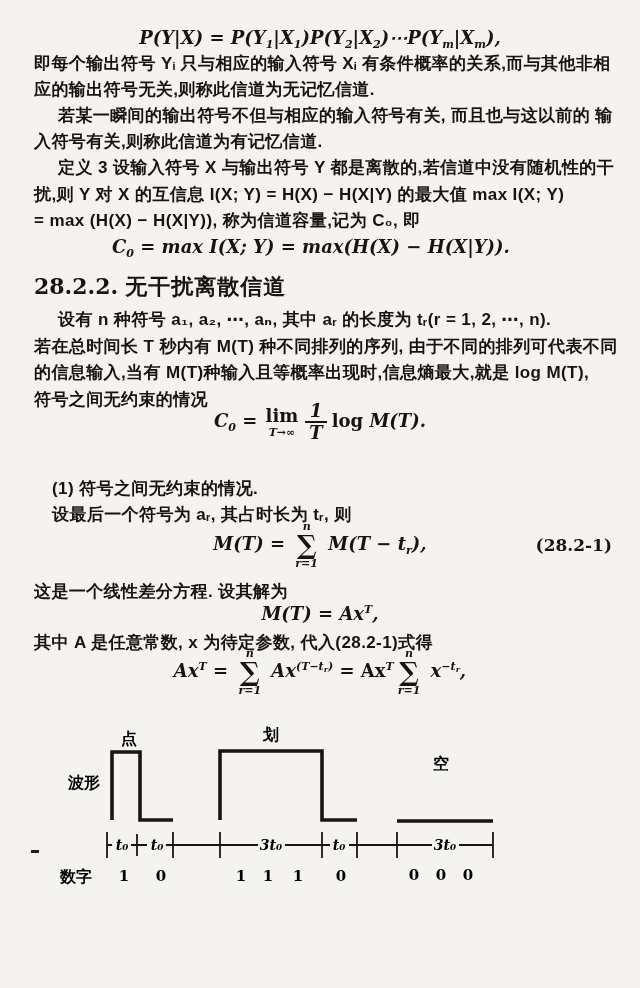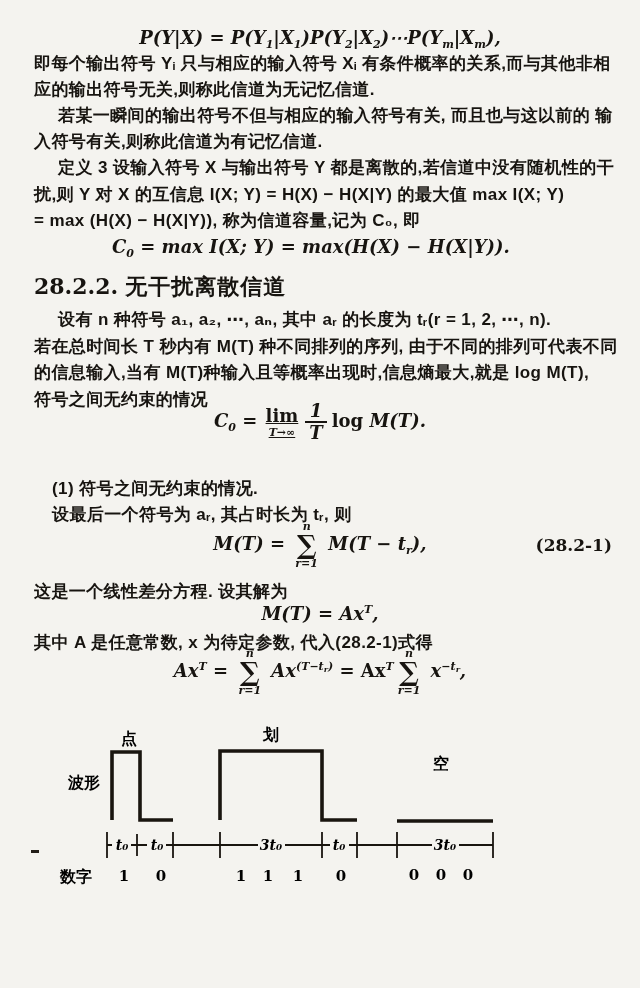--- a/index.html
+++ b/index.html
@@ -16,21 +16,21 @@
   .op{font-style:normal;}
   .sb{font-size:11px;vertical-align:-4px;}
   .sp{font-size:11px;vertical-align:7px;}
   .sp .ss{font-size:8px;vertical-align:-2px;}
   .sum{display:inline-flex;flex-direction:column;align-items:center;vertical-align:middle;
        line-height:1;margin:0 4px;font-style:normal;}
   .sum .lt{font-size:11px;font-style:italic;}
   .sum .sg{font-size:26px;font-weight:700;}
   .sum .lb{font-size:11px;font-style:italic;}
   .limstack{display:inline-flex;flex-direction:column;align-items:center;vertical-align:middle;
-       line-height:1;font-style:normal;margin:0 2px;text-decoration:underline;}
+       line-height:1;font-style:normal;margin:0 2px;}
   .limstack .under{font-size:11px;font-style:italic;margin-top:2px;}
   .frac{display:inline-flex;flex-direction:column;align-items:center;vertical-align:middle;
        line-height:1.05;margin:0 5px;}
   .frac .den{border-top:2px solid #171410;padding:1px 4px 0;}
   .tag{position:absolute;right:28px;font-style:normal;font-weight:700;font-size:17px;
        font-family:"DejaVu Serif","Liberation Serif",serif;}
   .heading{position:absolute;left:34px;top:272px;font-size:22px;font-weight:900;
        letter-spacing:1px;white-space:nowrap;}
   .heading .num{font-family:"DejaVu Serif","Liberation Serif",serif;letter-spacing:0;}
   .caption{position:absolute;font-size:20px;font-weight:900;white-space:pre;letter-spacing:1px;}

